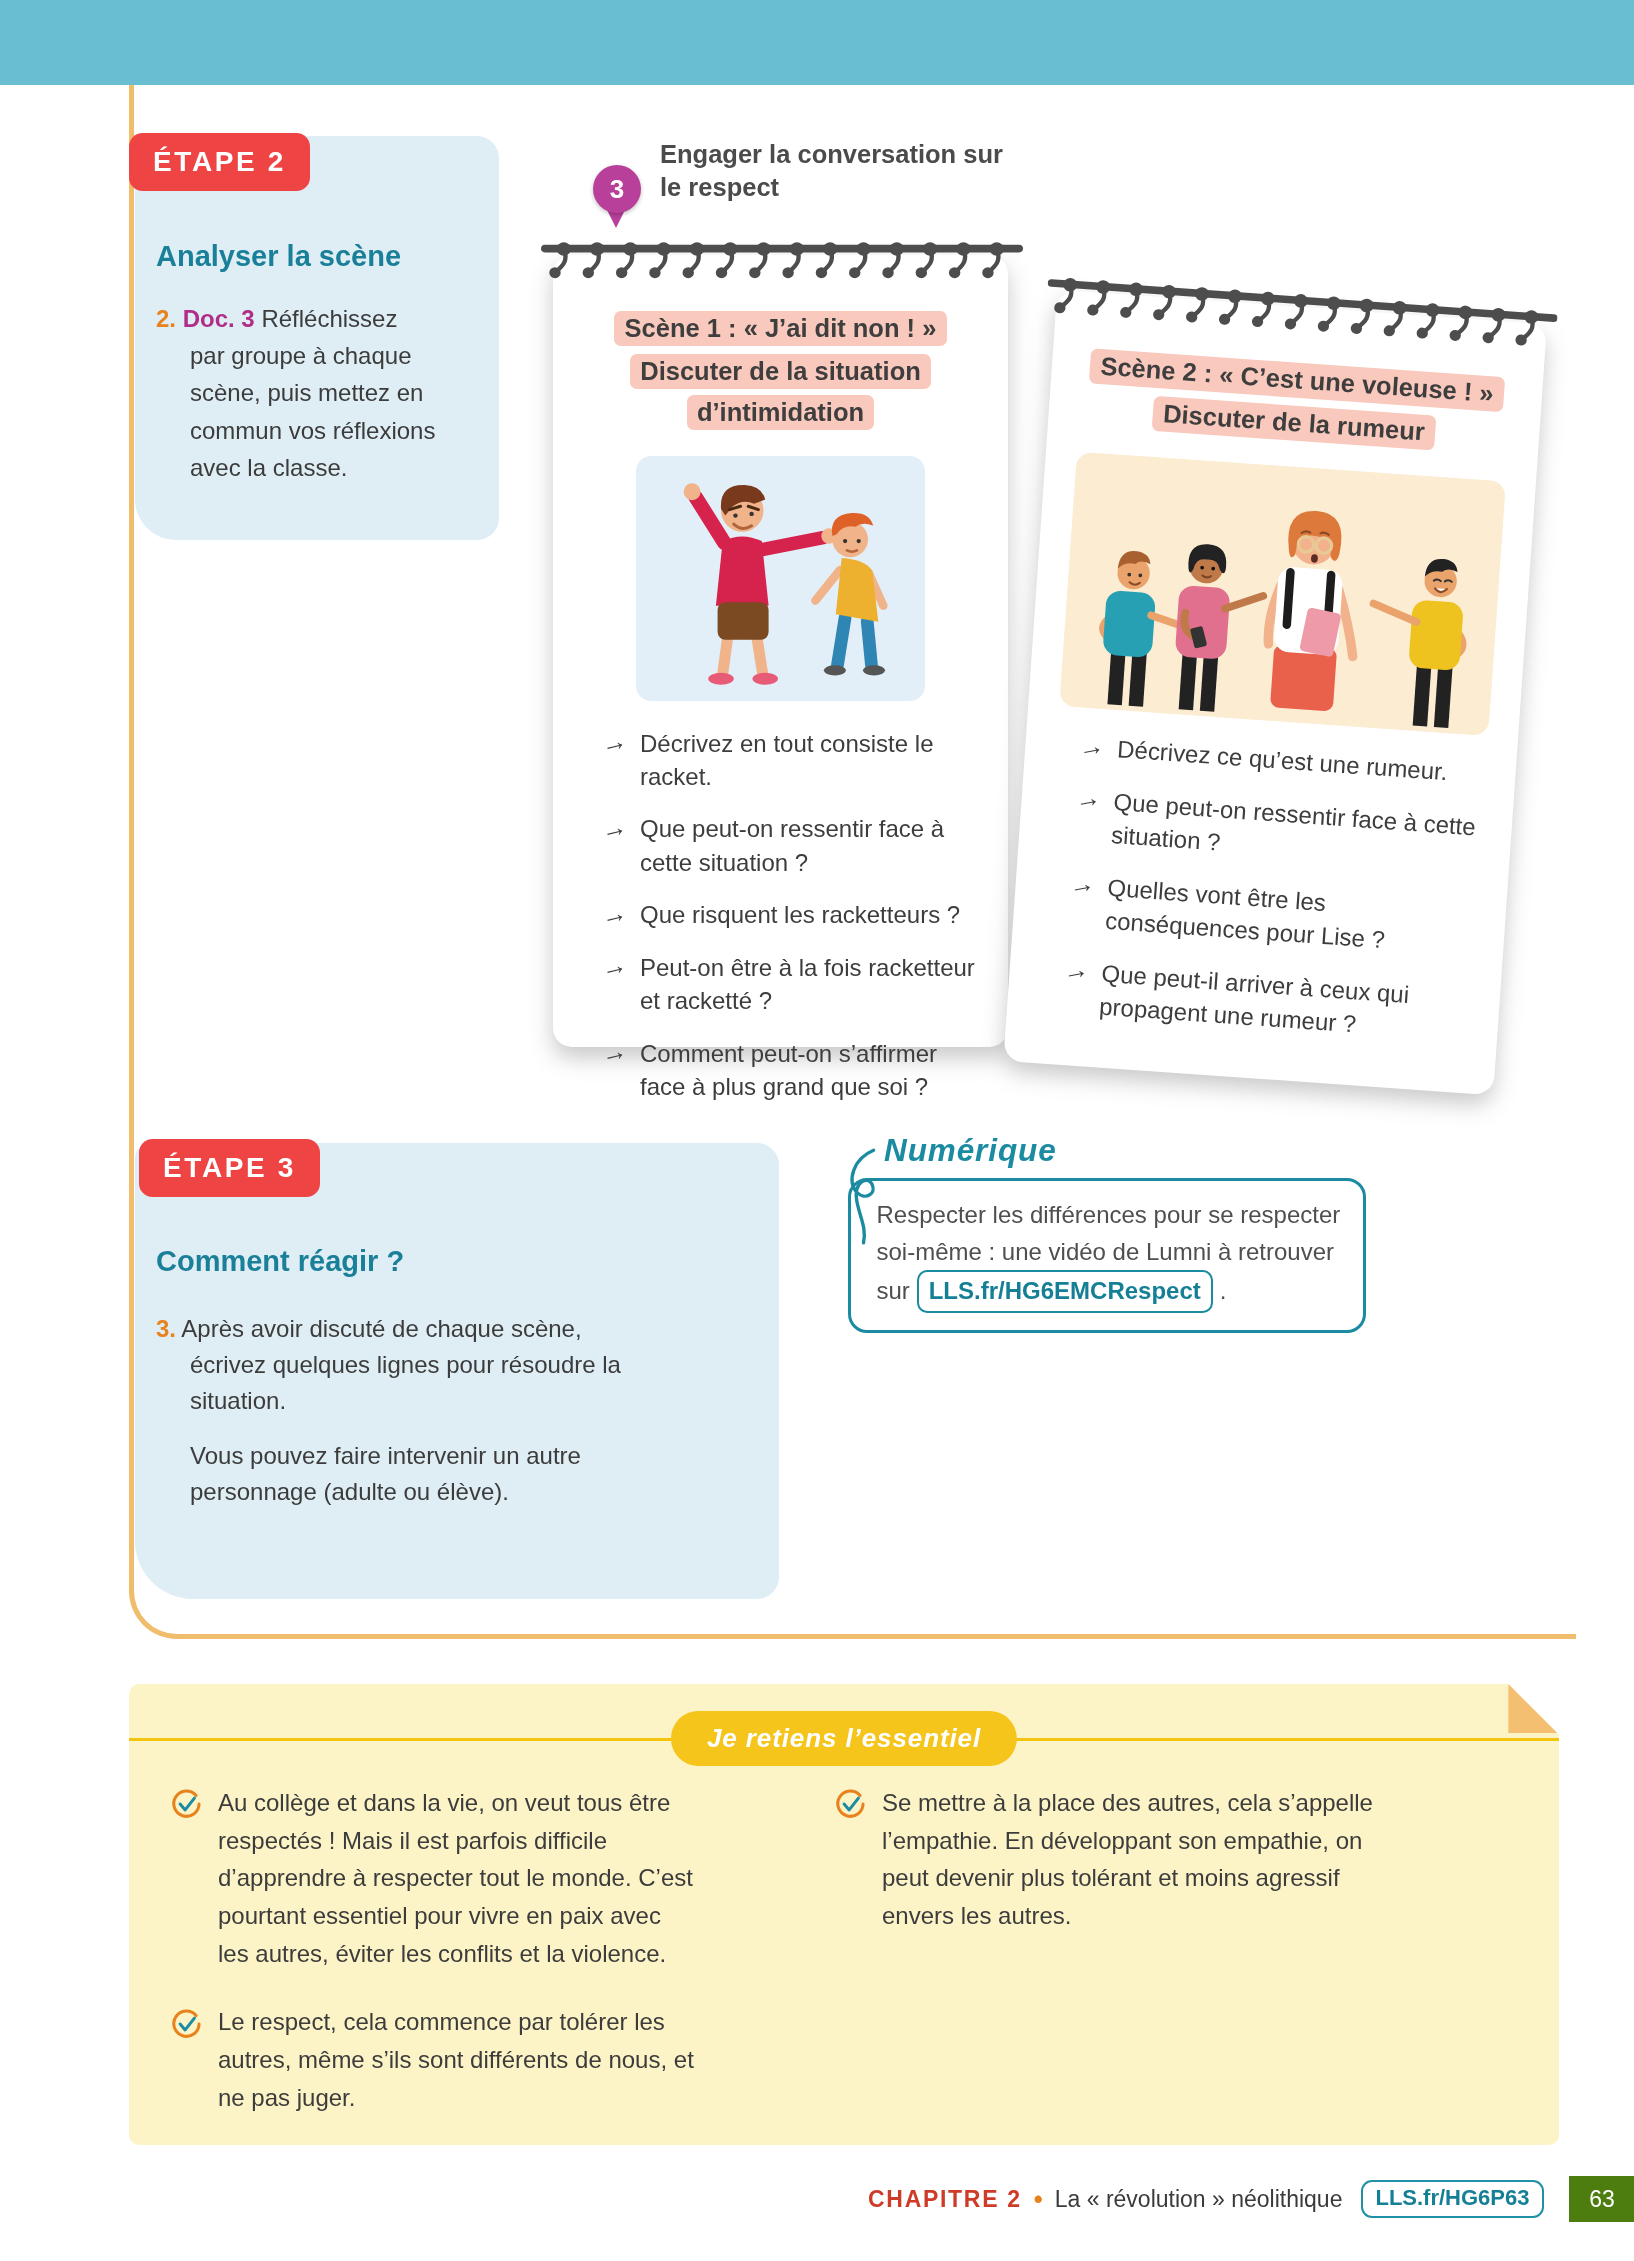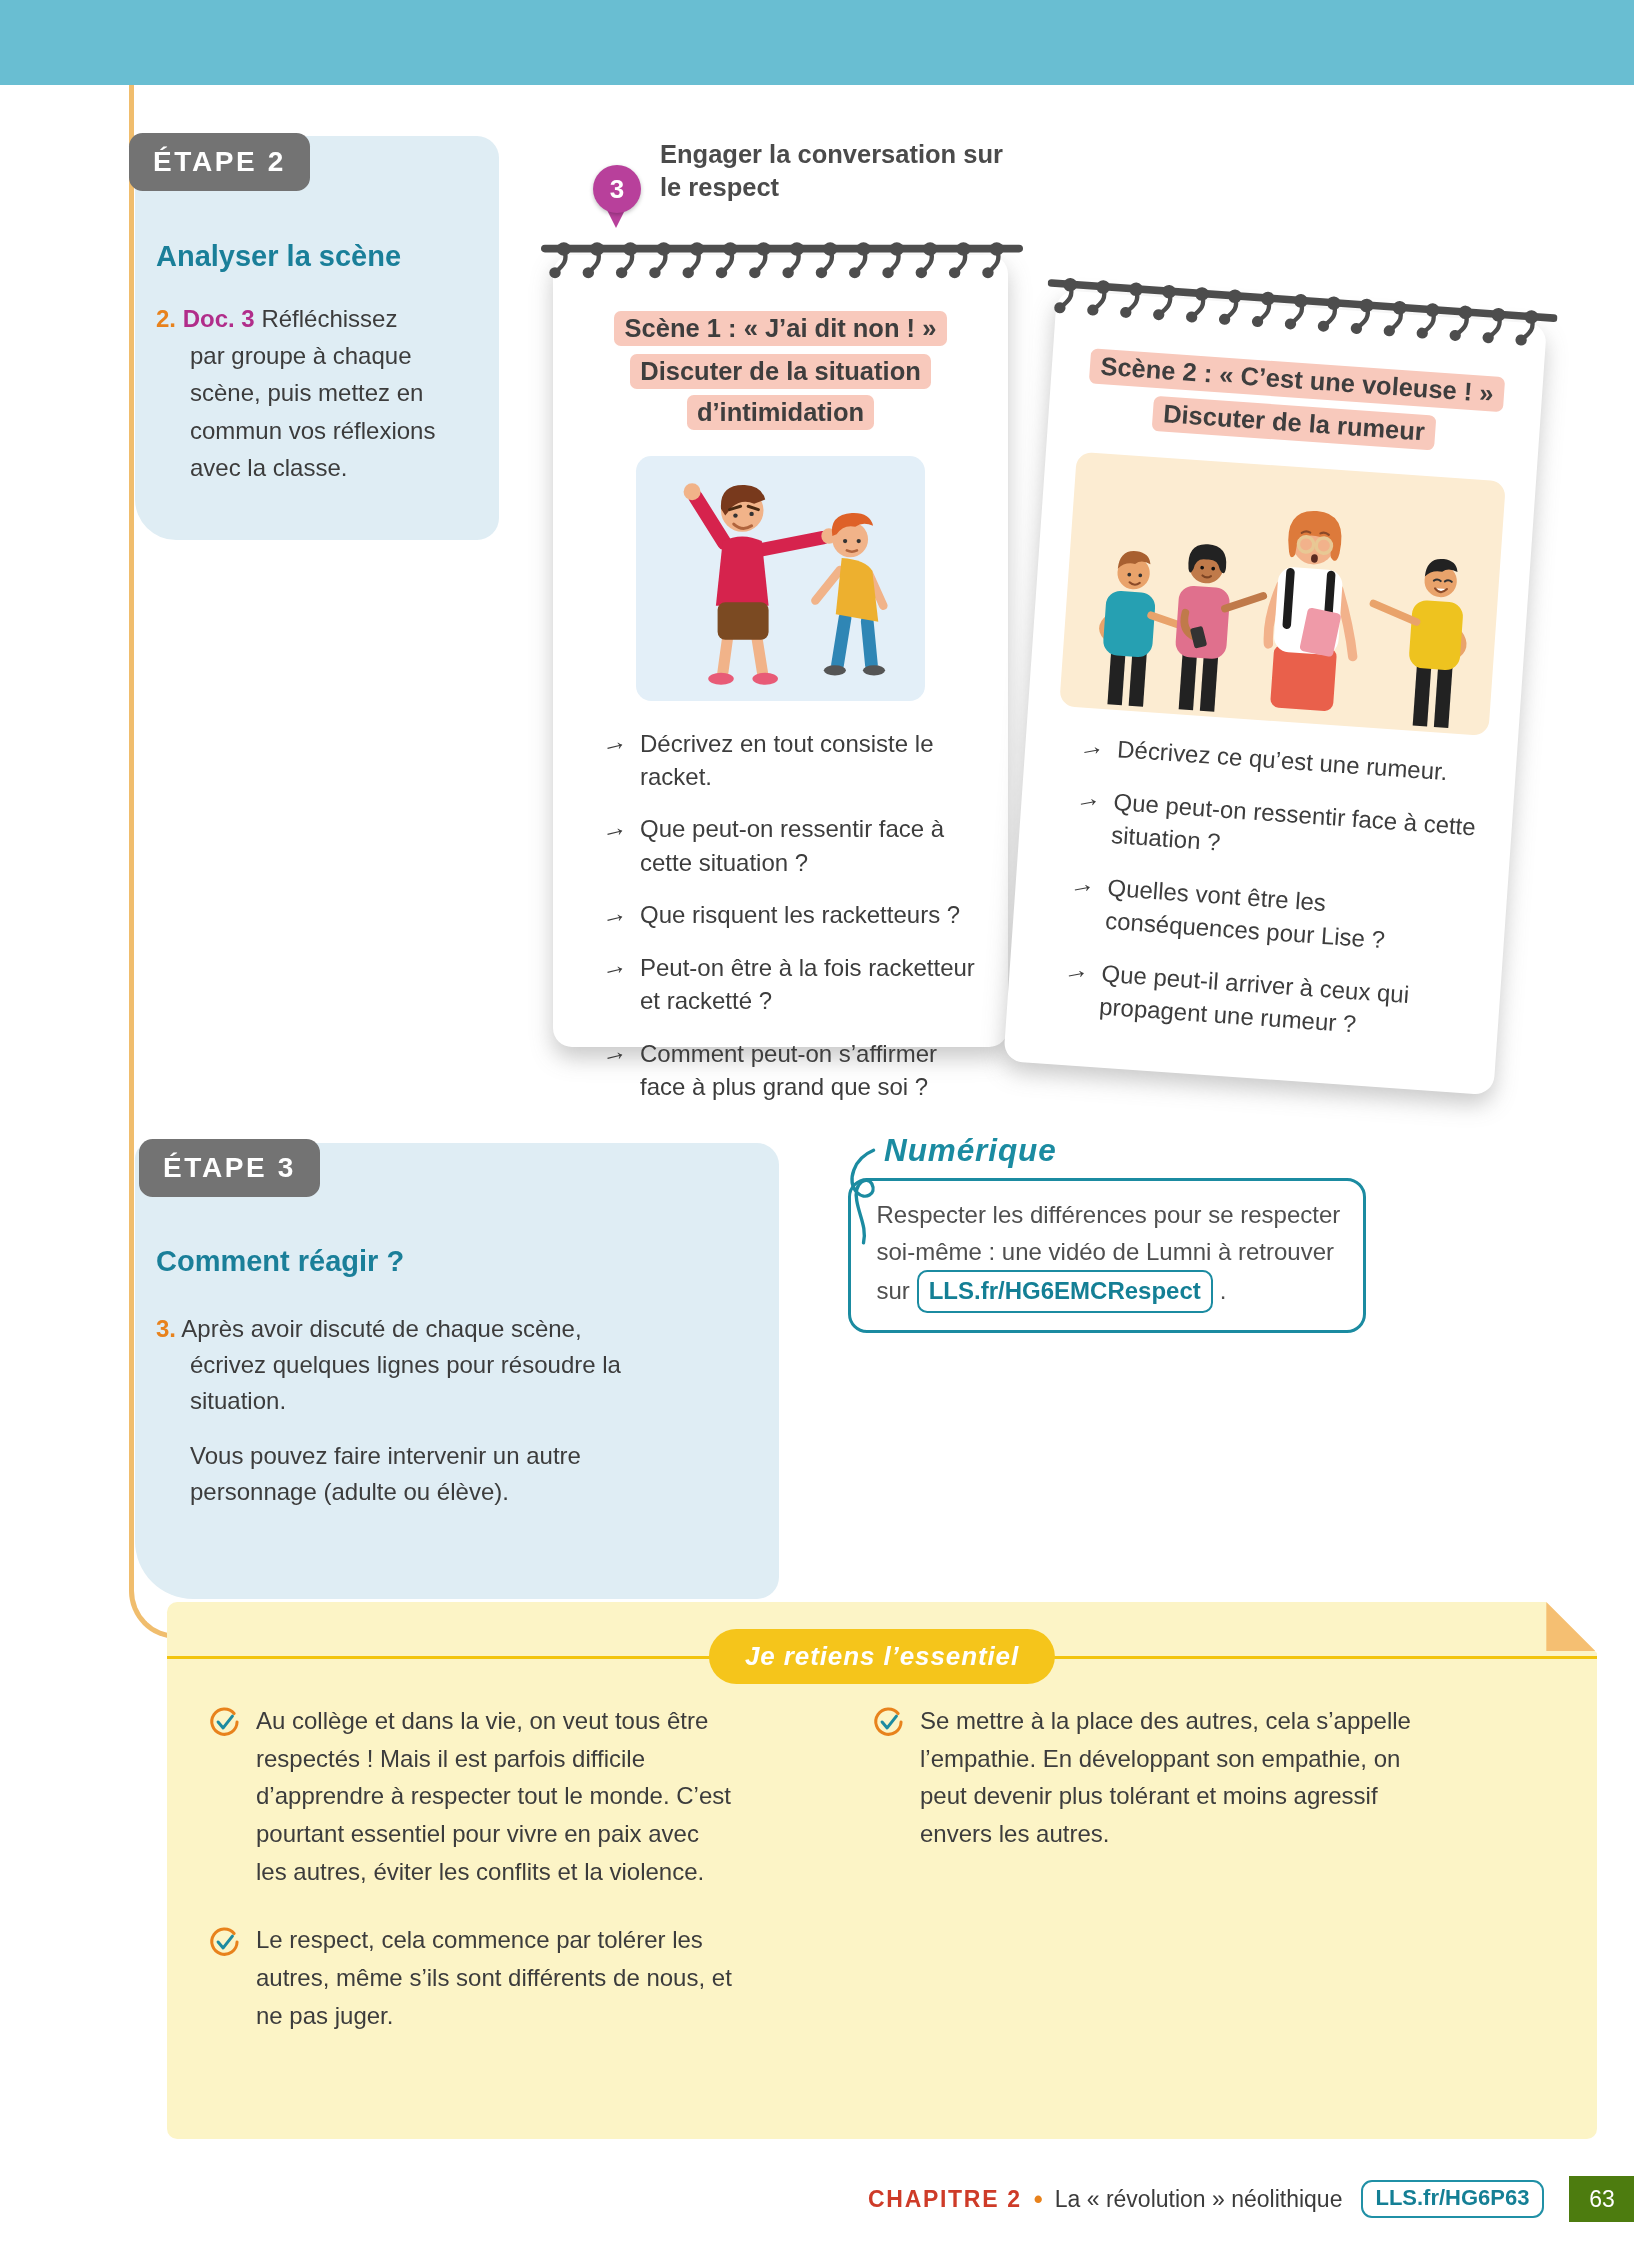--- a/index.html
+++ b/index.html
@@ -8,21 +8,21 @@
 
   
   #topbar { position:absolute; top:0; left:0; width:100%; height:85px; background:#69bed2; }
   #frame { position:absolute; left:129px; top:85px; width:1447px; height:1554px;
            border-left:5.1px solid #f0bd6d; border-bottom:5.1px solid #f0bd6d; border-bottom-left-radius:48px; }
 
   
   .card-blue { position:absolute; background:#dfedf4; }
   #etape2-card { left:135px; top:136px; width:364px; height:404px; border-radius:15.3px 22px 22px 41px; }
   #etape3-card { left:135px; top:1143px; width:644px; height:456px; border-radius:15.3px 22px 22px 58px; }
-  .etape-badge { position:absolute; background:#737373; color:#fff; font-weight:bold; font-size:28px;
+  .etape-badge { position:absolute; background:#ef4444; color:#fff; font-weight:bold; font-size:28px;
                  letter-spacing:2.6px; padding:12.8px 24px; border-radius:13.6px; z-index:3; }
   #etape2-badge { left:129px; top:133px; }
   #etape3-badge { left:139px; top:1139px; }
   .section-title { position:absolute; color:#1a7f99; font-size:29px; font-weight:bold; z-index:3; }
   #etape2-title { left:156px; top:240px; }
   #etape3-title { left:156px; top:1245px; }
   .num-item { font-size:24px; line-height:1.55; color:#3c3c3c; }
   .num-item .hang { padding-left:34px; text-indent:-34px; display:block; }
   .num { color:#e8821c; font-weight:bold; }
   .docref { color:#b12d8a; font-weight:bold; }
@@ -66,22 +66,22 @@
   
   #numerique { position:absolute; left:848px; top:1132px; width:518px; z-index:3; }
   #num-squiggle { position:absolute; left:-3.4px; top:13.6px; }
   .num-heading { color:#1b8ba1; font-size:31.5px; font-weight:bold; font-style:italic; margin-left:36px; letter-spacing:0.9px; }
   .num-box { margin-top:8.5px; border:3.4px solid #1b8ba1; border-radius:19px; padding:15.3px 22px 17px 25.5px;
              font-size:24px; line-height:1.55; color:#4f4f4f; background:#fff; }
   .link-pill { display:inline-block; border:2.6px solid #1b8ba1; border-radius:10.2px; padding:0px 10.2px 1.7px;
                color:#147f95; font-weight:bold;text-align:center; }
 
   
-  #recap { position:absolute; left:129px; top:1602px; width:1430px; height:537px;
-           background:#fcf4c6; border-radius:10.2px 0 10.2px 10.2px;margin-left:38px; }
+  #recap { position:absolute; left:129px; top:1684px; width:1430px; height:461px;
+           background:#fcf4c6; border-radius:10.2px 0 10.2px 10.2px; }
   #recap .cut  { position:absolute; top:-0.9px; right:-0.9px; width:53px; height:53px; background:#fff;
                  clip-path:polygon(0 0,100% 0,100% 100%); }
   #recap .fold { position:absolute; top:0; right:1.7px; width:49px; height:49px; background:#f5bf72;
                  clip-path:polygon(0 0,100% 100%,0 100%); }
   #recap-line { position:absolute; top:54px; left:0; width:100%; height:3.4px; background:#f2c40e; }
   #recap-pill { position:absolute; top:27px; left:50%; transform:translateX(-50%); background:#f5c51b;
                 color:#fff; font-size:26px; font-weight:bold; font-style:italic; letter-spacing:0.9px;
                 padding:12px 36px; border-radius:851px; white-space:nowrap; z-index:2; }
   #recap-cols { position:absolute; top:100px; left:41px; display:flex; gap:136px; }
   .recap-col { width:528px; }

